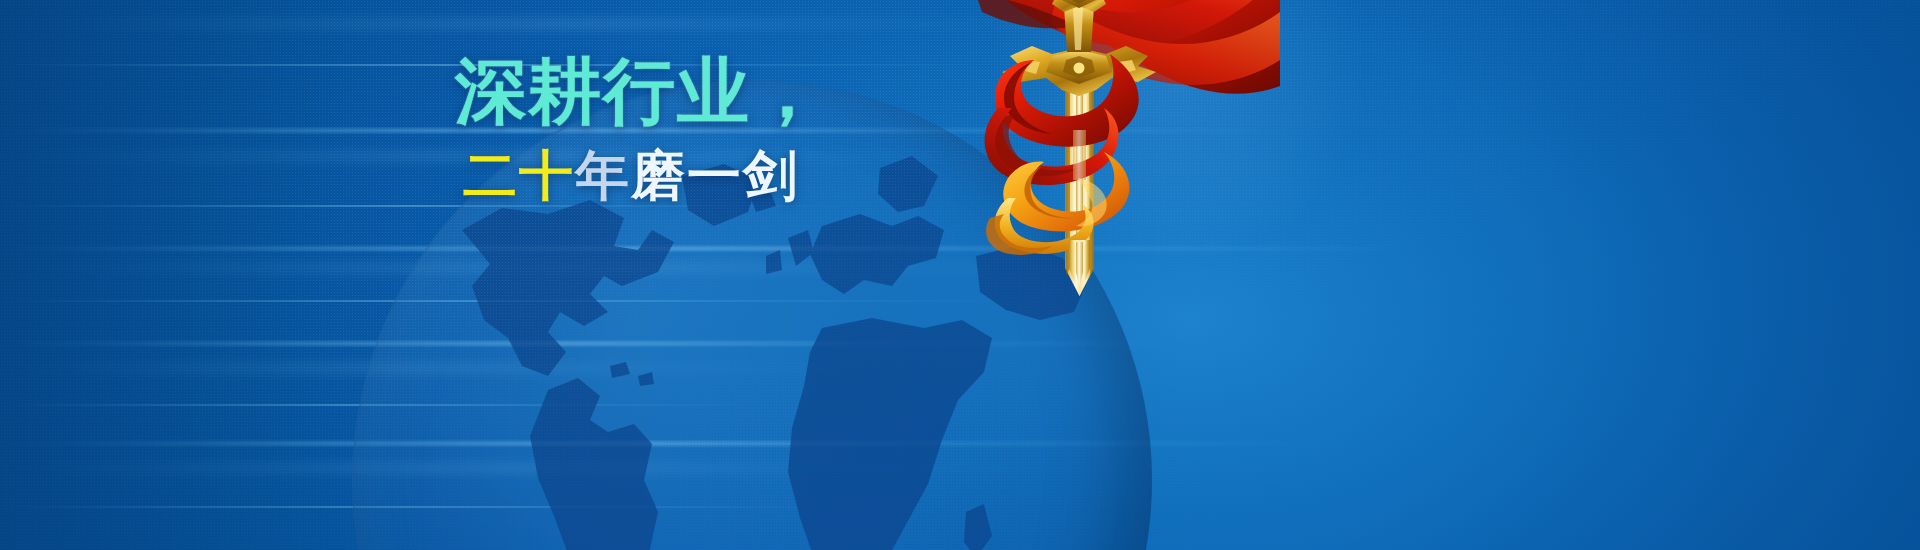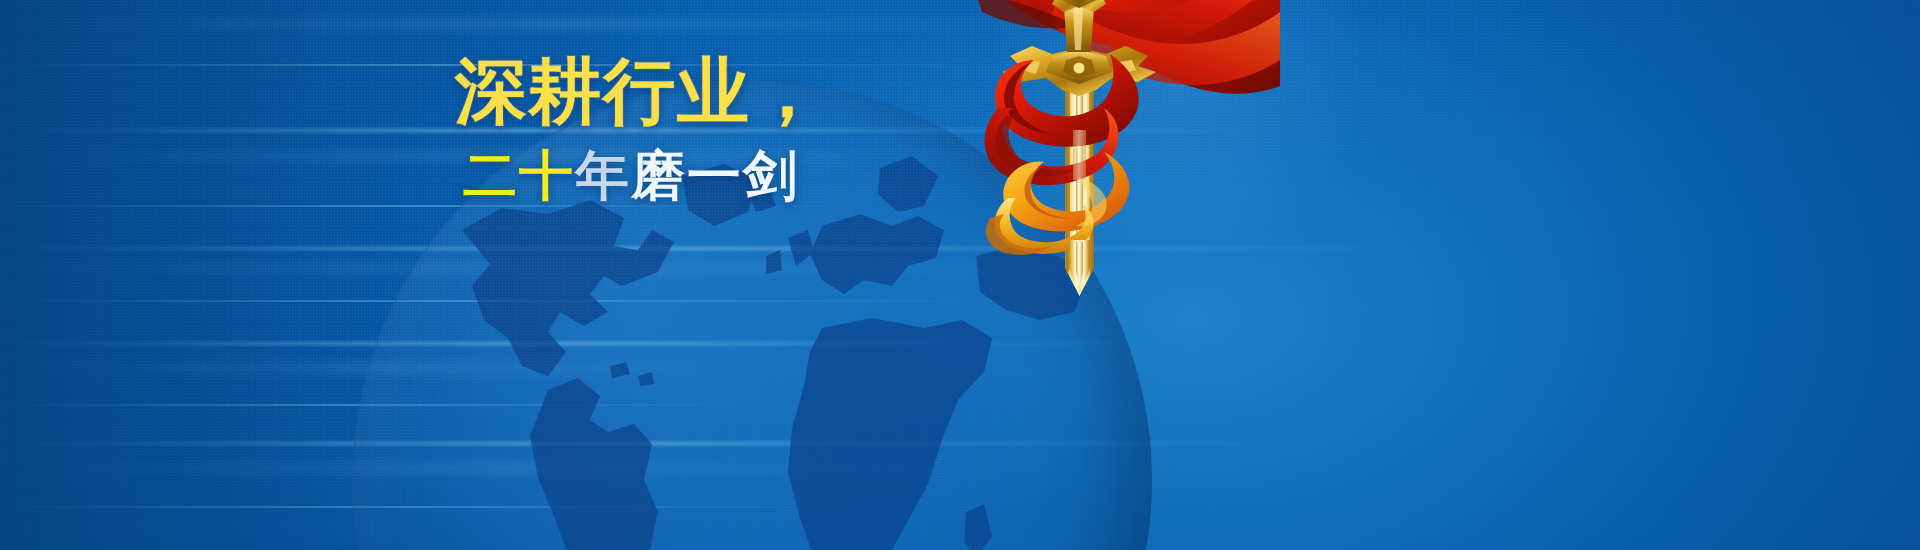--- a/index.html
+++ b/index.html
@@ -57,21 +57,21 @@
     -webkit-mask-image:linear-gradient(120deg, rgba(0,0,0,1) 0%, rgba(0,0,0,.35) 55%, rgba(0,0,0,0) 85%);
             mask-image:linear-gradient(120deg, rgba(0,0,0,1) 0%, rgba(0,0,0,.35) 55%, rgba(0,0,0,0) 85%);
   }
   #globe-land{position:absolute;inset:0;border-radius:50%;overflow:hidden;opacity:.92;}
   #globe-land svg{position:absolute;left:0;top:0;}
 
   
   #headline{position:absolute;left:455px;top:44px;width:520px;height:200px;}
   .hl-line{position:absolute;white-space:nowrap;font-weight:700;letter-spacing:2px;
            font-family:"DejaVu Sans","Liberation Sans",sans-serif;}
-  #hl1{left:0;top:0;font-size:72px;color:#fde047;
+  #hl1{left:0;top:0;font-size:72px;color:#5eead4;
        text-shadow:0 2px 10px rgba(3,40,85,.55), 0 0 2px rgba(255,255,255,.5);}
   #hl2{left:8px;top:96px;font-size:54px;}
   #hl2 .y{color:#f2ec1b;text-shadow:0 2px 10px rgba(3,40,85,.5);}
   #hl2 .w{color:#eef6ff;text-shadow:0 2px 10px rgba(3,40,85,.55);}
   #hl2 .lw{color:#c3d6ec;text-shadow:0 2px 9px rgba(3,40,85,.5);}
 
   #subtitle{
     position:absolute;left:600px;top:186px;
     font-family:"DejaVu Sans","Liberation Sans",sans-serif;
     font-size:30px;font-weight:700;font-style:italic;letter-spacing:3px;

